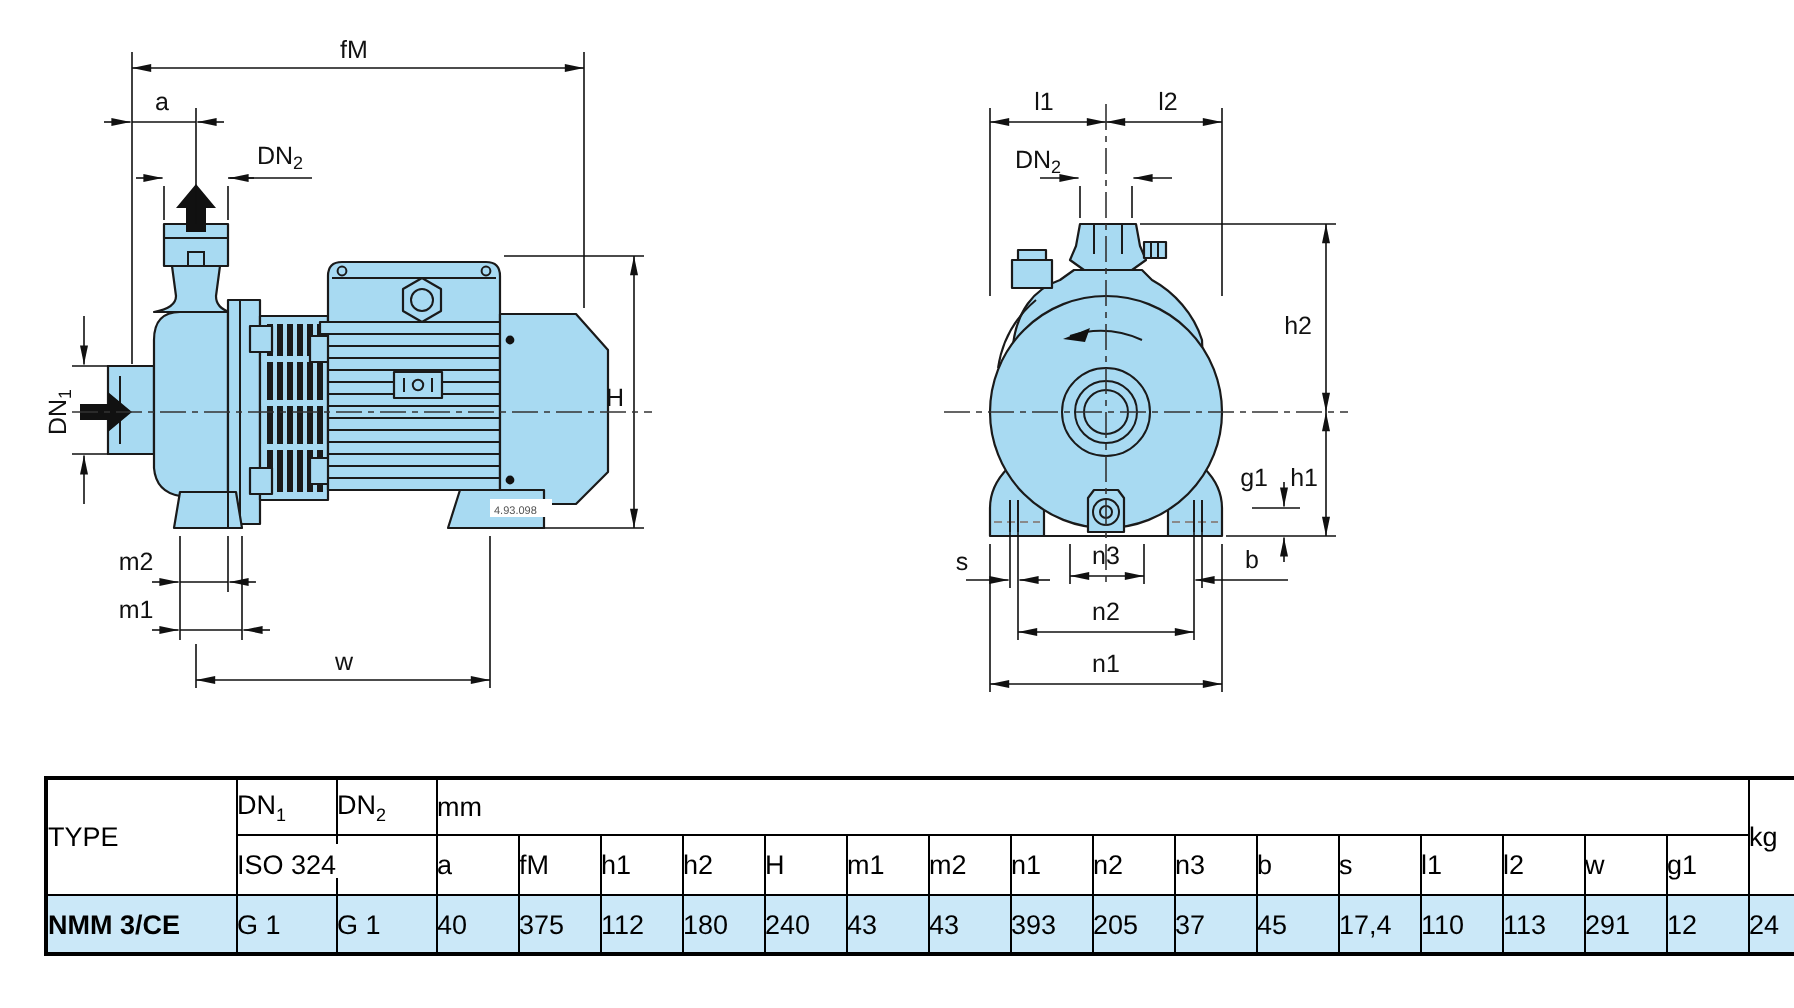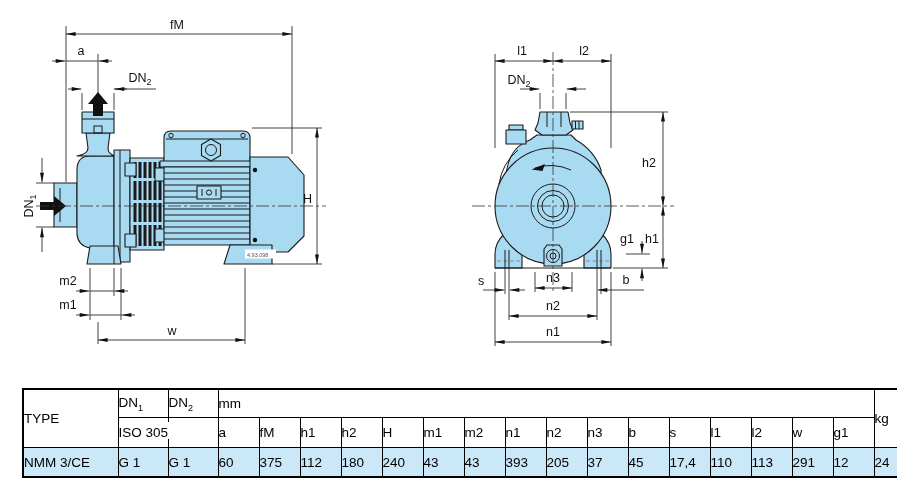--- a/index.html
+++ b/index.html
@@ -21,21 +21,21 @@
   
   .tbl-wrap{position:absolute;left:8px;top:388px;}
   table{border-collapse:collapse;table-layout:fixed;width:881px;
         font-family:"Liberation Sans",sans-serif;font-size:13.5px;color:#000;
         border:2px solid #000;}
   th,td{border:1px solid #000;text-align:left;vertical-align:middle;
         padding:0;font-weight:400;overflow:hidden;}
   thead tr:first-child th{height:27px;}
   thead tr:last-child  th{height:29px;}
   tbody td{height:28px;background:#cbe8f8;}
-  td.type{font-weight:400;}
+  td.type{font-weight:700;}
   sub{font-size:9px;}
   th.iso{position:relative;}
   th.iso::before{content:"";position:absolute;left:50%;top:0;height:4px;border-left:1px solid #000;}
   th.iso::after {content:"";position:absolute;left:50%;bottom:0;height:8px;border-left:1px solid #000;}
 </style>
 </head>
 <body>
 
 <div id="stage">
 
@@ -276,21 +276,21 @@
         <th>
           <span>DN</span><sub>1</sub>
         </th>
         <th>
           <span>DN</span><sub>2</sub>
         </th>
         <th colspan="16">mm</th>
         <th rowspan="2">kg</th>
       </tr>
       <tr>
-        <th colspan="2" class="iso">ISO 305</th>
+        <th colspan="2" class="iso">ISO 324</th>
         <th>a</th>
         <th>fM</th>
         <th>h1</th>
         <th>h2</th>
         <th>H</th>
         <th>m1</th>
         <th>m2</th>
         <th>n1</th>
         <th>n2</th>
         <th>n3</th>
@@ -300,21 +300,21 @@
         <th>l2</th>
         <th>w</th>
         <th>g1</th>
       </tr>
     </thead>
     <tbody>
       <tr>
         <td class="type">NMM 3/CE</td>
         <td>G 1</td>
         <td>G 1</td>
-        <td>60</td>
+        <td>40</td>
         <td>375</td>
         <td>112</td>
         <td>180</td>
         <td>240</td>
         <td>43</td>
         <td>43</td>
         <td>393</td>
         <td>205</td>
         <td>37</td>
         <td>45</td>

